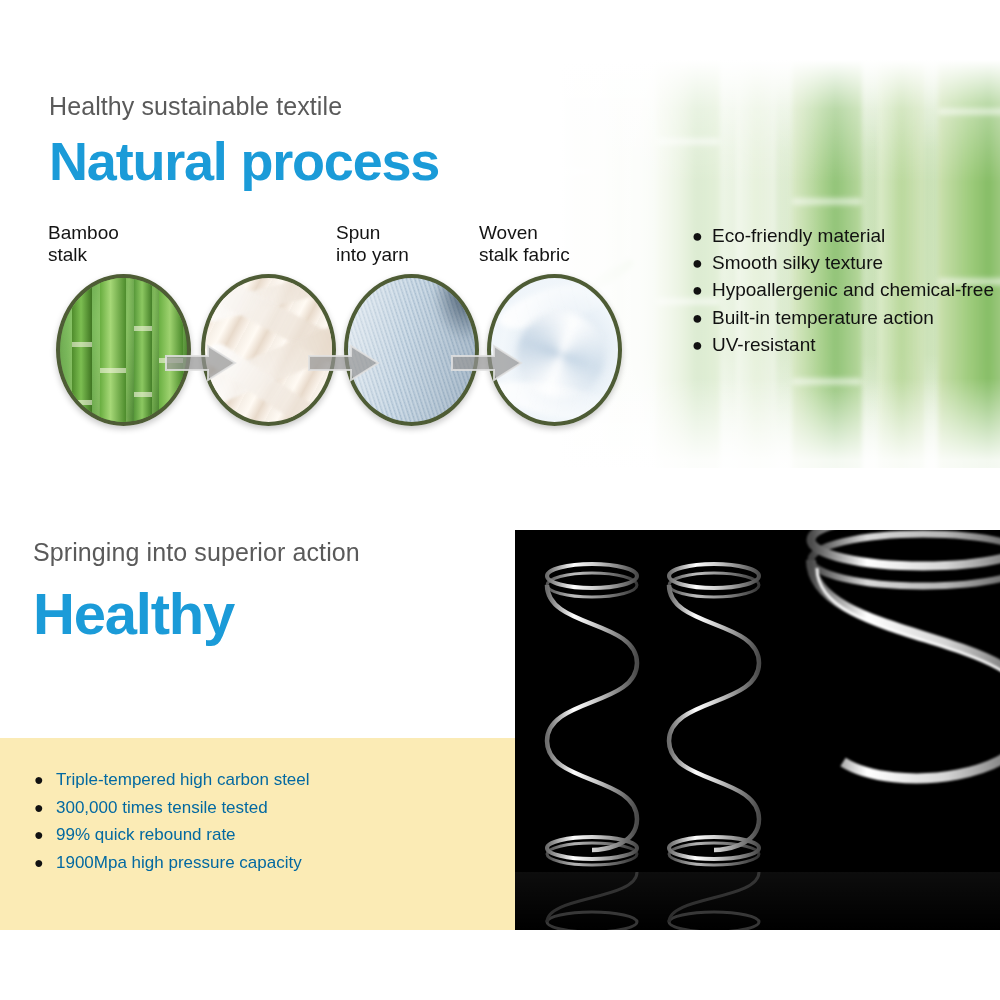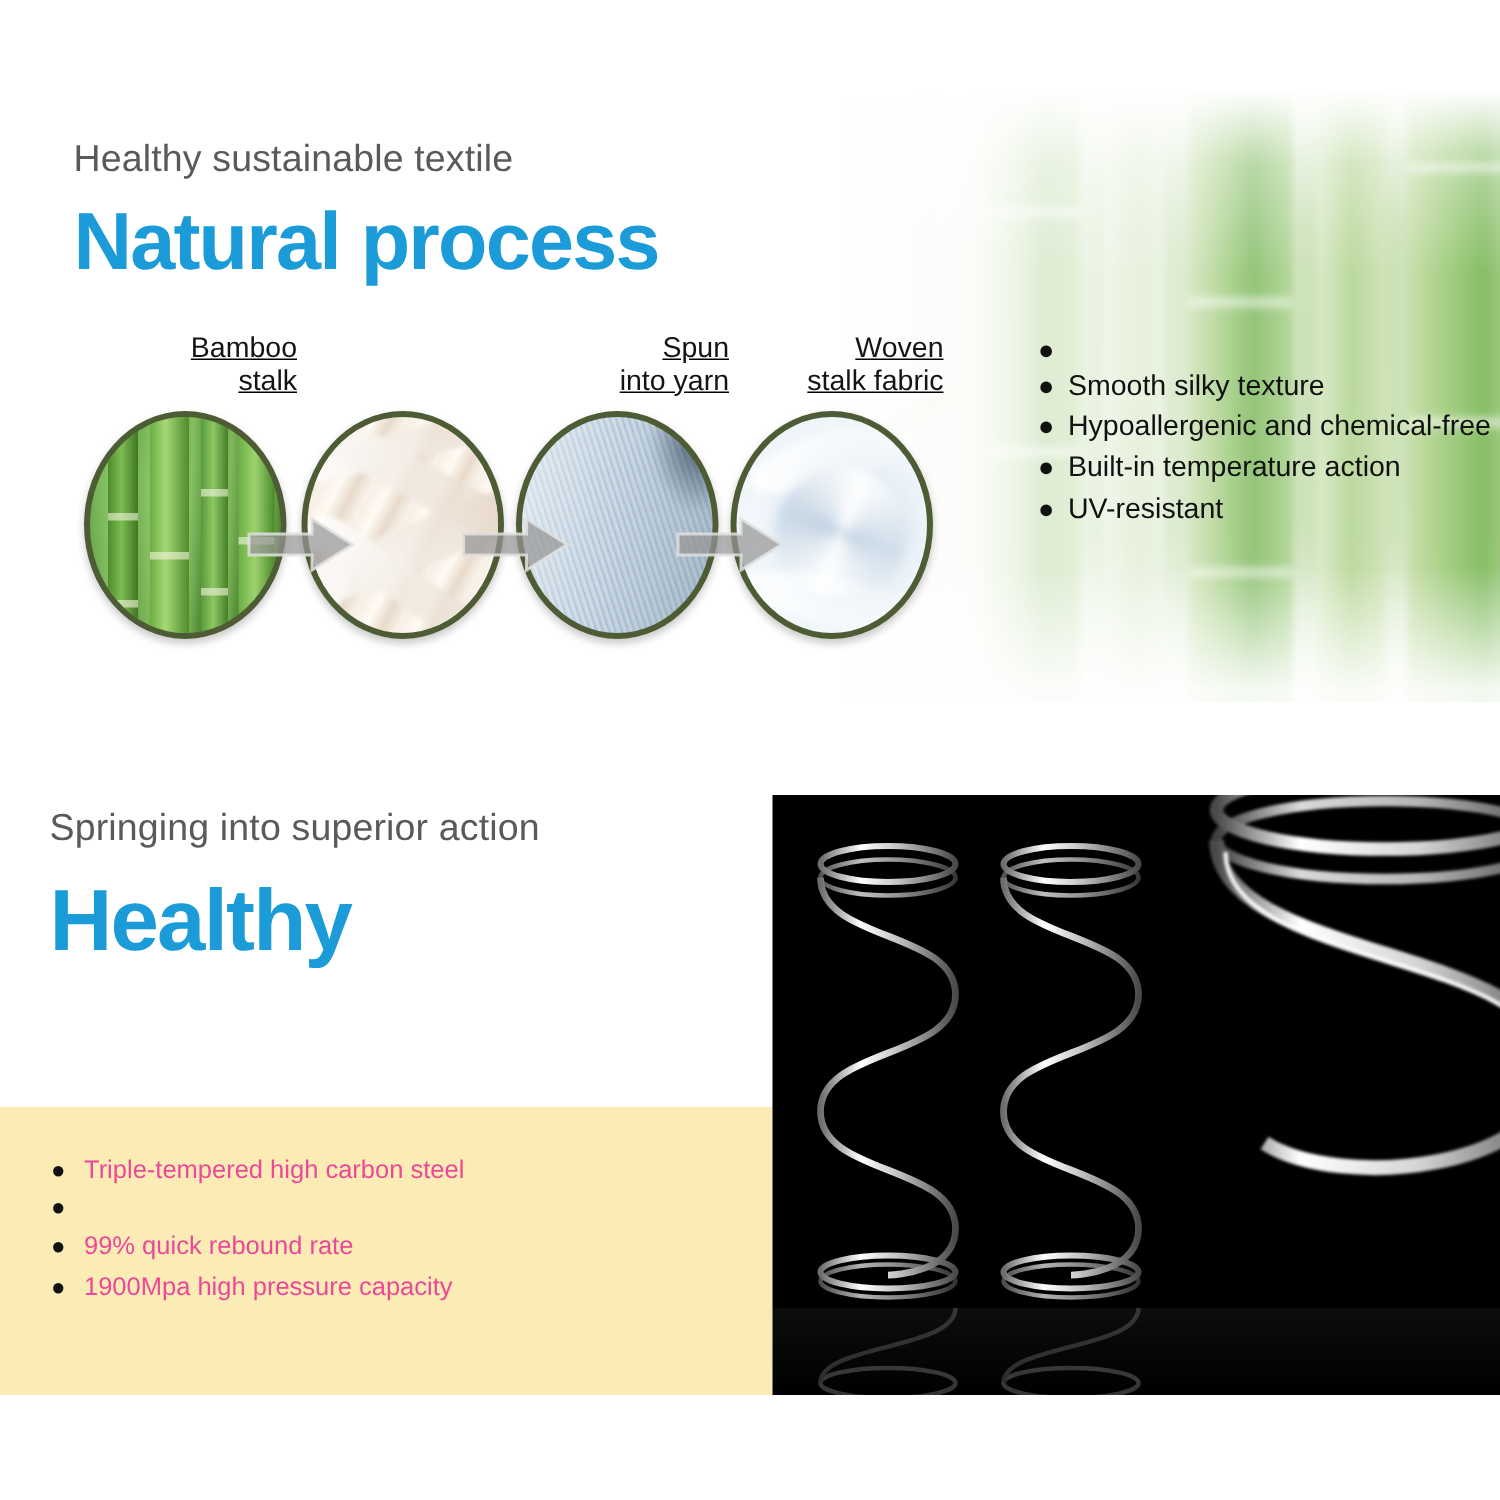--- a/index.html
+++ b/index.html
@@ -59,21 +59,21 @@
   }
   .headline{
     position:absolute;font-size:54px;font-weight:bold;color:#1b9bd8;
     letter-spacing:-1.2px;line-height:1.02;white-space:nowrap;
   }
   #kicker-top{left:33px;top:92px;}
   #headline-top{left:33px;top:134px;}
 
   
   .steps{position:absolute;left:32px;top:222px;width:590px;height:240px;}
-  .step{position:absolute;top:0;width:150px;text-align:right;text-decoration:underline;}
+  .step{position:absolute;top:0;width:150px;text-align:left;}
   .step-label{
     font-size:19px;color:#141414;line-height:1.14;white-space:nowrap;
   }
   .circle{
     position:absolute;top:52px;width:135px;height:152px;border-radius:50%;
     border:4px solid #4e5c35;box-sizing:border-box;overflow:hidden;
     box-shadow:0 3px 6px rgba(0,0,0,.22);
   }
   .c-bamboo{
     background:
@@ -134,21 +134,21 @@
   .panel-spring{position:absolute;left:0;top:470px;width:1000px;height:530px;background:#ffffff;}
 
   #kicker-bottom{left:33px;top:538px;}
   #headline-bottom{left:33px;top:584px;font-size:58px;line-height:1.04;white-space:normal;width:450px;}
 
   .cream{
     position:absolute;left:0;top:738px;width:515px;height:192px;background:#fbebb5;
   }
   .bullets-bottom{position:absolute;left:34px;top:770px;}
   .bullets-bottom .bullet-row{margin-bottom:7px;}
-  .bullets-bottom .bullet-text{font-size:17px;color:#ec4899;}
+  .bullets-bottom .bullet-text{font-size:17px;color:#0369a1;}
   .bullets-bottom .bullet-dot{font-size:16px;width:22px;flex:0 0 22px;}
 
   
   .spring-photo{
     position:absolute;left:515px;top:530px;width:485px;height:400px;
     background:#000;overflow:hidden;
   }
   .coil{position:absolute;}
   .coil svg{display:block;}
   .reflection{position:absolute;bottom:0;left:0;width:100%;height:58px;
@@ -255,20 +255,21 @@
       <div class="arrow" style="left:402px;">
         <svg viewBox="0 0 74 38">
             <path d="M2 12 H44 V2 L71 19 L44 36 V26 H2 Z" fill="rgba(150,150,150,.72)" stroke="rgba(225,225,225,.85)" stroke-width="2"></path>
           </svg>
       </div>
     </div>
 
     <div class="bullets-top">
       <div class="bullet-row">
         <span class="bullet-dot">●</span>
+        <span class="bullet-text">Eco-friendly material</span>
       </div>
       <div class="bullet-row">
         <span class="bullet-dot">●</span>
         <span class="bullet-text">Smooth silky texture</span>
       </div>
       <div class="bullet-row">
         <span class="bullet-dot">●</span>
         <span class="bullet-text">Hypoallergenic and chemical-free</span>
       </div>
       <div class="bullet-row">
@@ -292,20 +293,21 @@
 
   <div class="cream"></div>
 
   <div class="bullets-bottom">
     <div class="bullet-row">
       <span class="bullet-dot">●</span>
       <span class="bullet-text">Triple-tempered high carbon steel</span>
     </div>
     <div class="bullet-row">
       <span class="bullet-dot">●</span>
+      <span class="bullet-text">300,000 times tensile tested</span>
     </div>
     <div class="bullet-row">
       <span class="bullet-dot">●</span>
       <span class="bullet-text">99% quick rebound rate</span>
     </div>
     <div class="bullet-row">
       <span class="bullet-dot">●</span>
       <span class="bullet-text">1900Mpa high pressure capacity</span>
     </div>
   </div>

